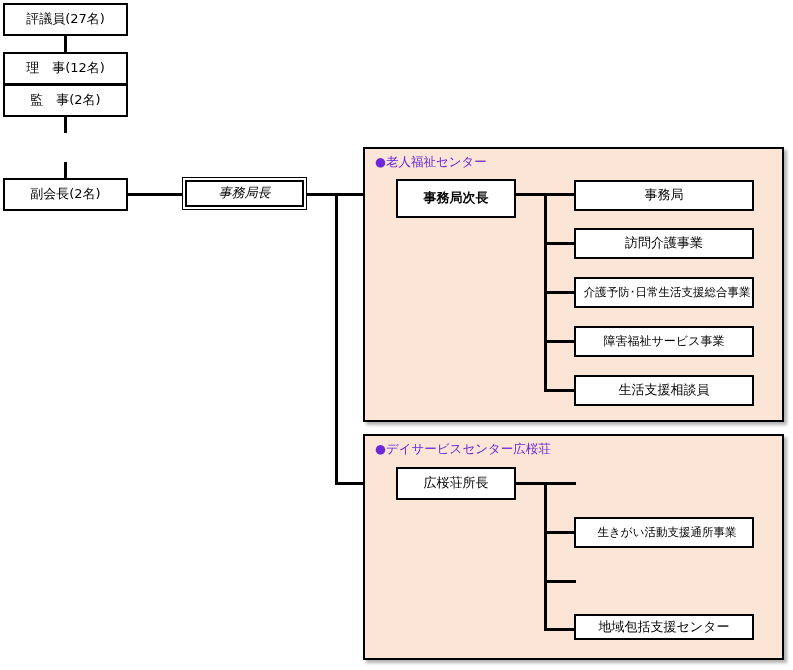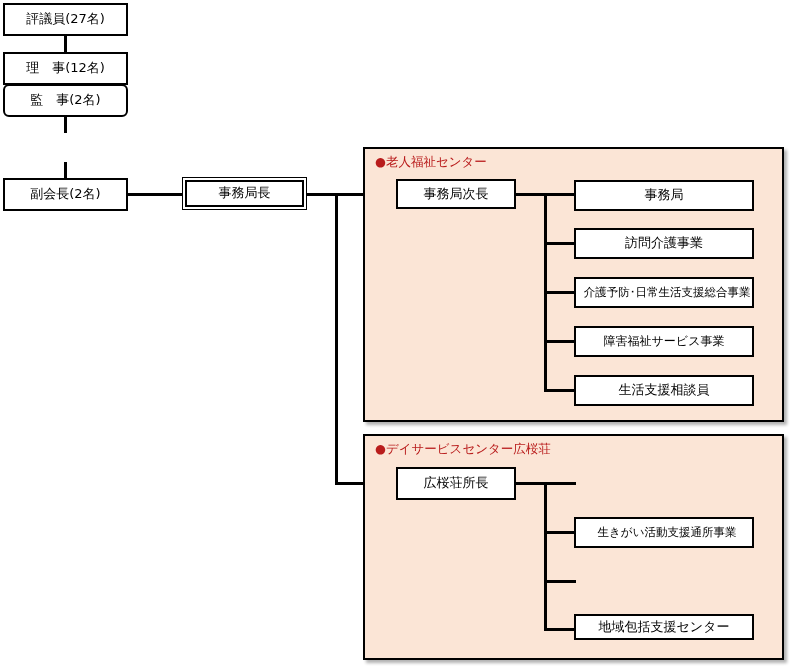--- a/index.html
+++ b/index.html
@@ -38,20 +38,21 @@
     letter-spacing: 0px;
     white-space: nowrap;
   }
   .box.tight { font-size: 12px; }
   .box.vtight { font-size: 11.5px; padding-left: 6px; }
 
   
   .box.double {
     border: 1px solid #000000;
     padding: 2px;
+    font-style: italic;
   }
   .box.double .inner {
     width: 100%;
     height: 100%;
     box-sizing: border-box;
     border: 2px solid #000000;
     background: #ffffff;
     display: flex;
     align-items: center;
     justify-content: center;
@@ -75,21 +76,21 @@
     box-sizing: border-box;
     border: 2px solid #000000;
     background: #fbe5d6;
     box-shadow: 3px 3px 3px rgba(0,0,0,0.30);
   }
   .panel-title {
     position: absolute;
     left: 10px;
     top: 5px;
     font-size: 12.5px;
-    color: #b91c1c;
+    color: #6d28d9;
     white-space: nowrap;
   }
   .panel-title .bullet {
     font-size: 12.5px;
   }
 </style>
 </head>
 <body>
 
 <div id="chart-root">
@@ -97,21 +98,21 @@
   <div class="box" style="left:3px; top:3px; width:125px; height:33px;">
     <span>評議員(27名)</span>
   </div>
 
   <div class="line-v" style="left:64px; top:34px; height:20px;"></div>
 
   <div class="box" style="left:3px; top:52px; width:125px; height:33px;">
     <span>理　事(12名)</span>
   </div>
 
-  <div class="box" style="left:3px; top:84px; width:125px; height:33px;border-radius:6px;">
+  <div class="box" style="left:3px; top:84px; width:125px; height:33px;">
     <span>監　事(2名)</span>
   </div>
 
   <div class="line-v" style="left:64px; top:115px; height:18px;"></div>
 
 
   <div class="line-v" style="left:64px; top:162px; height:18px;"></div>
 
   <div class="box" style="left:3px; top:178px; width:125px; height:33px;">
     <span>副会長(2名)</span>
@@ -130,21 +131,21 @@
   <div class="line-v" style="left:335px; top:193px; height:292px;"></div>
 
   <div class="line-h" style="left:335px; top:482px; width:64px;"></div>
 
   <div class="panel" style="left:363px; top:147px; width:421px; height:275px;">
     <div class="panel-title">
       <span class="bullet">●</span><span>老人福祉センター</span>
     </div>
   </div>
 
-  <div class="box" style="left:396px; top:179px; width:120px; height:30px;">
+  <div class="box" style="left:396px; top:179px; width:120px; height:39px;font-weight:bold;">
     <span>事務局次長</span>
   </div>
 
   <div class="line-h" style="left:516px; top:193px; width:60px;"></div>
 
   <div class="line-v" style="left:544px; top:193px; height:199px;"></div>
 
   <div class="line-h" style="left:544px; top:193px; width:32px;"></div>
   <div class="box" style="left:574px; top:180px; width:180px; height:31px;">
     <span>事務局</span>

